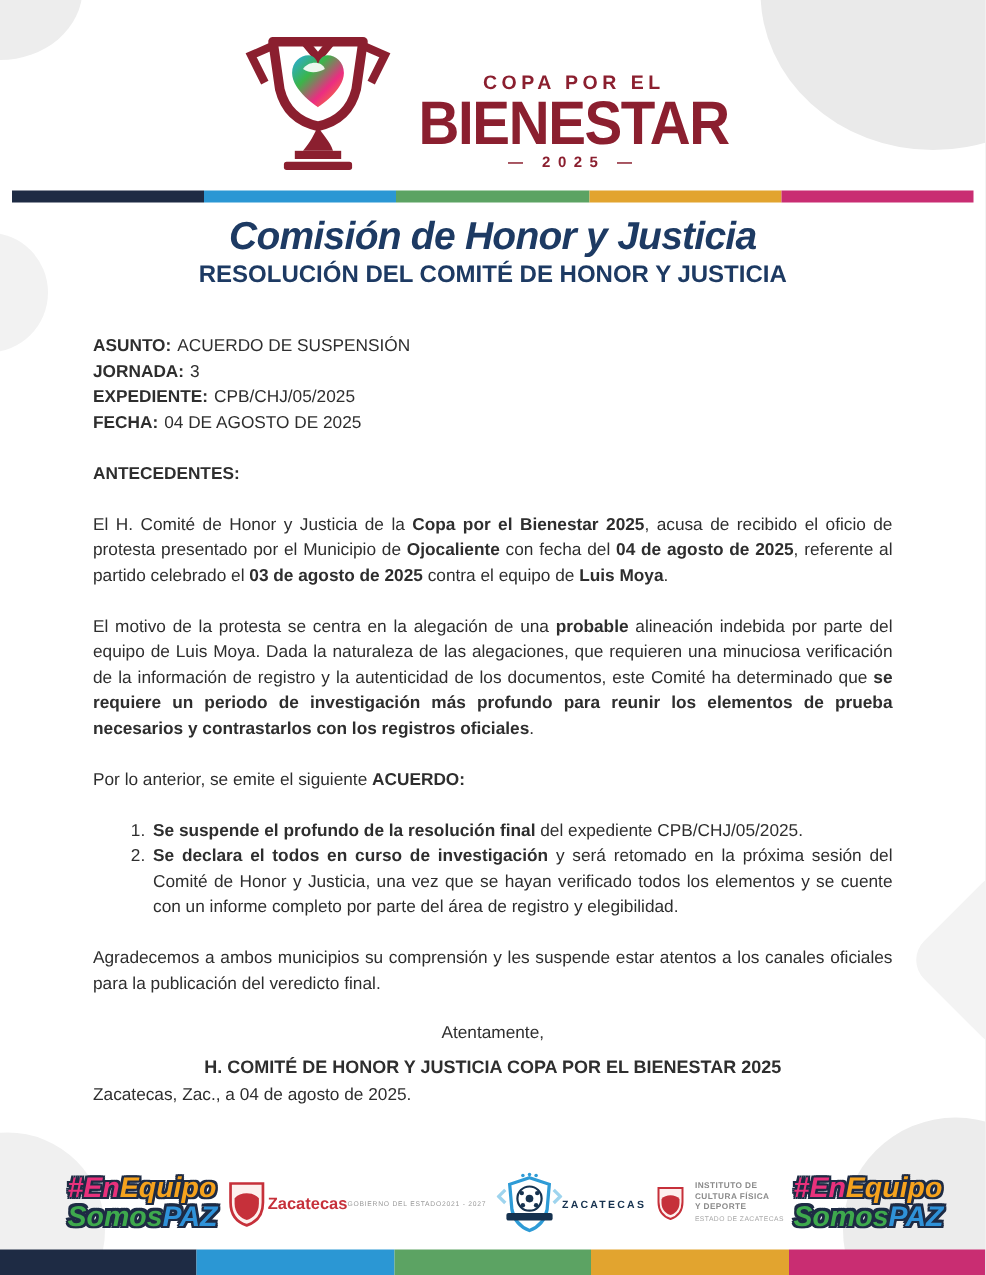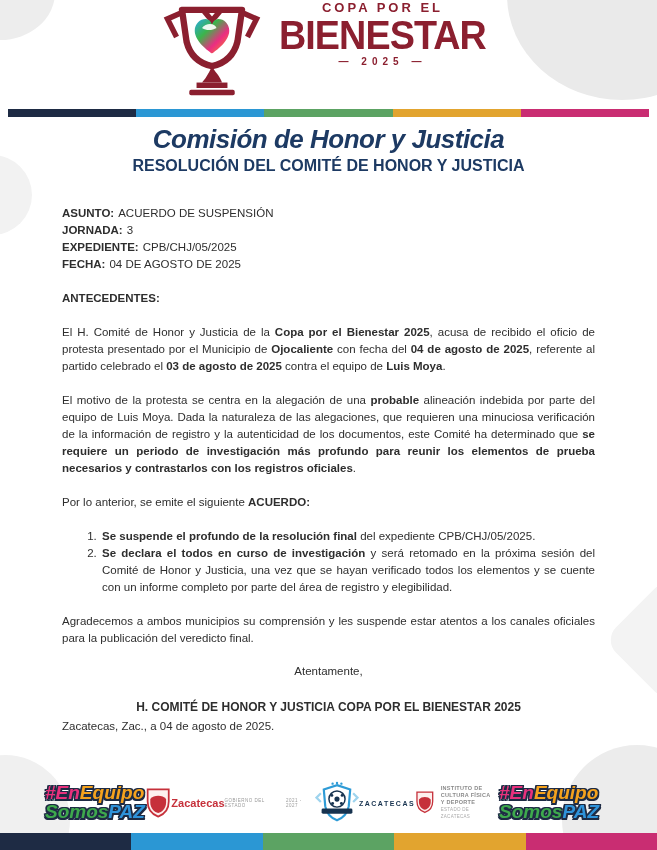--- a/index.html
+++ b/index.html
@@ -12,21 +12,21 @@
   
   .blob { position:absolute; background:#ededed; border-radius:50%; }
   .blob-tl { width:110px; height:95px; top:-55px; left:-55px; }
   .blob-tr { width:230px; height:210px; top:-110px; right:-80px; background:#eaeaea; }
   .blob-left { width:80px; height:80px; top:155px; left:-48px; background:#f2f2f2; }
   .blob-right-mid { width:90px; height:90px; top:595px; right:-55px; border-radius:18px; transform:rotate(45deg); background:#f3f3f3; }
   .blob-bl { width:130px; height:130px; bottom:-35px; left:-60px; background:#f0f0f0; }
   .blob-br { width:150px; height:150px; bottom:-45px; right:-55px; background:#ececec; }
 
   
-  .logo-row { position:relative; display:flex; align-items:flex-start; justify-content:center; gap:8px; }
+  .logo-row { position:relative; display:flex; align-items:flex-end; justify-content:center; padding-top:18px; gap:8px; }
   .wordmark { text-align:center; color:#8b1f2f; }
   .wm-top { font-size:13px; font-weight:800; letter-spacing:3px; }
   .wm-main { font-size:41px; font-weight:800; line-height:40px; display:inline-block; transform:scaleX(.92); letter-spacing:-1px; }
   .wm-year { font-size:10px; font-weight:800; letter-spacing:5px; margin-top:1px; }
 
   
   .stripe { display:flex; height:8px; margin:13px 8px 0 8px; }
   .stripe > div { flex:1; }
   .stripe-bottom { position:absolute; left:0; right:0; bottom:0; height:17px; margin:0; display:flex; }
   .stripe-bottom > div { flex:1; }
@@ -36,25 +36,25 @@
   .subtitle { text-align:center; font-size:16px; font-weight:bold; margin-top:2px; }
 
   
   .doc { margin:30px 62px 0 62px; font-size:11.5px; line-height:17px; text-align:justify; }
   .meta-row b { margin-right:4px; }
   .heading { font-weight:bold; margin-top:17px; }
   .para { margin-top:17px; }
   ol.acuerdo { margin:17px 0 0 0; padding-left:38px; }
   ol.acuerdo li { padding-left:2px; }
   .signoff { text-align:center; margin-top:16px; }
-  .committee { text-align:center; margin-top:19px; font-weight:bold; font-size:12px; }
+  .committee { text-align:center; margin-top:5px; font-weight:bold; font-size:12px; }
   .place-date { text-align:left; margin-top:2px; }
 
   
-  .footer-row { position:absolute; left:0; right:0; bottom:27px; display:flex; align-items:center; justify-content:space-between; padding:0 58px 0 45px; }
+  .footer-row { position:absolute; left:0; right:0; bottom:27px; display:flex; align-items:center; justify-content:space-between; padding:0 28px 0 45px; }
   .enequipo { font-style:italic; font-weight:800; font-size:19px; line-height:19px; letter-spacing:0; white-space:nowrap;
     text-shadow:-1.5px -1.5px 0 #1e2b44,1.5px -1.5px 0 #1e2b44,-1.5px 1.5px 0 #1e2b44,1.5px 1.5px 0 #1e2b44,0 -1.5px 0 #1e2b44,0 1.5px 0 #1e2b44,-1.5px 0 0 #1e2b44,1.5px 0 0 #1e2b44; }
   .enequipo .l2 { display:block; }
   .logo-stack { display:flex; align-items:center; }
   .gov-name { font-size:11px; font-weight:bold; color:#c6303a; margin-top:2px; }
   .gov-sub { font-size:4.5px; color:#9a9a9a; letter-spacing:.5px; margin-top:1px; }
   .crest-name { font-size:7px; font-weight:bold; color:#16324f; letter-spacing:1.5px; margin-top:2px; }
   .inst { display:flex; align-items:center; gap:6px; }
   .inst-lines { font-size:5.5px; font-weight:bold; color:#8a8a8a; line-height:7px; letter-spacing:.3px; }
   .inst-lines .lite { font-weight:normal; font-size:4.5px; color:#aaaaaa; }

